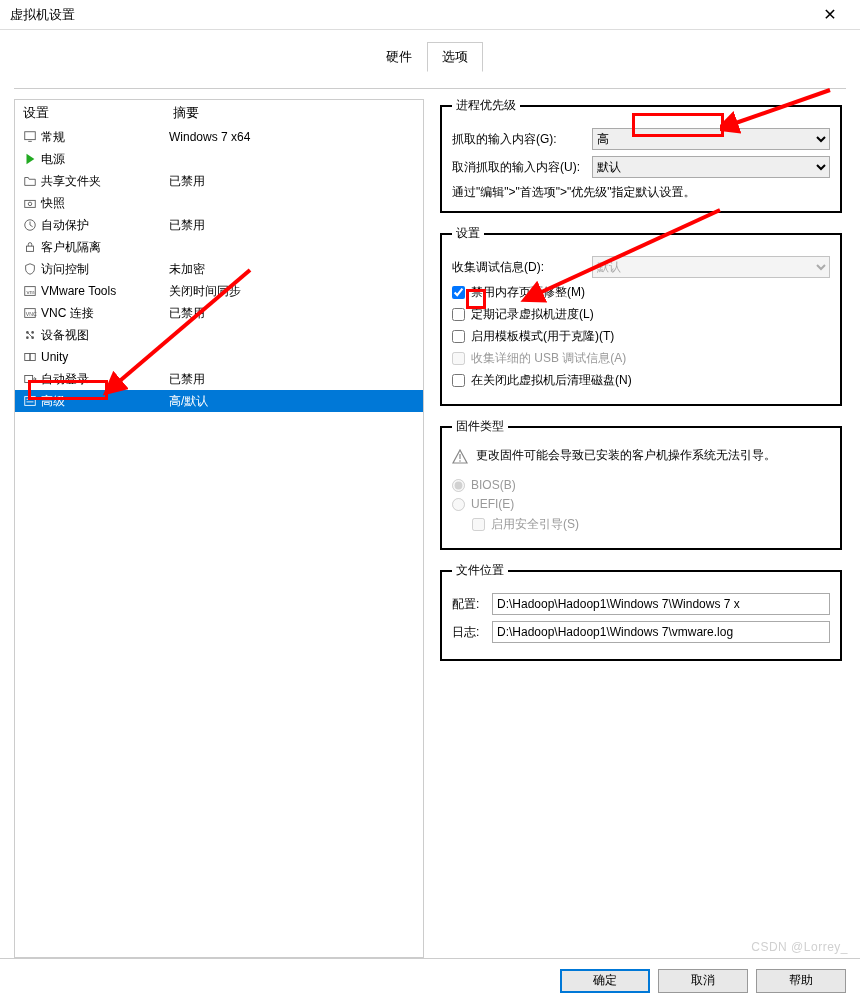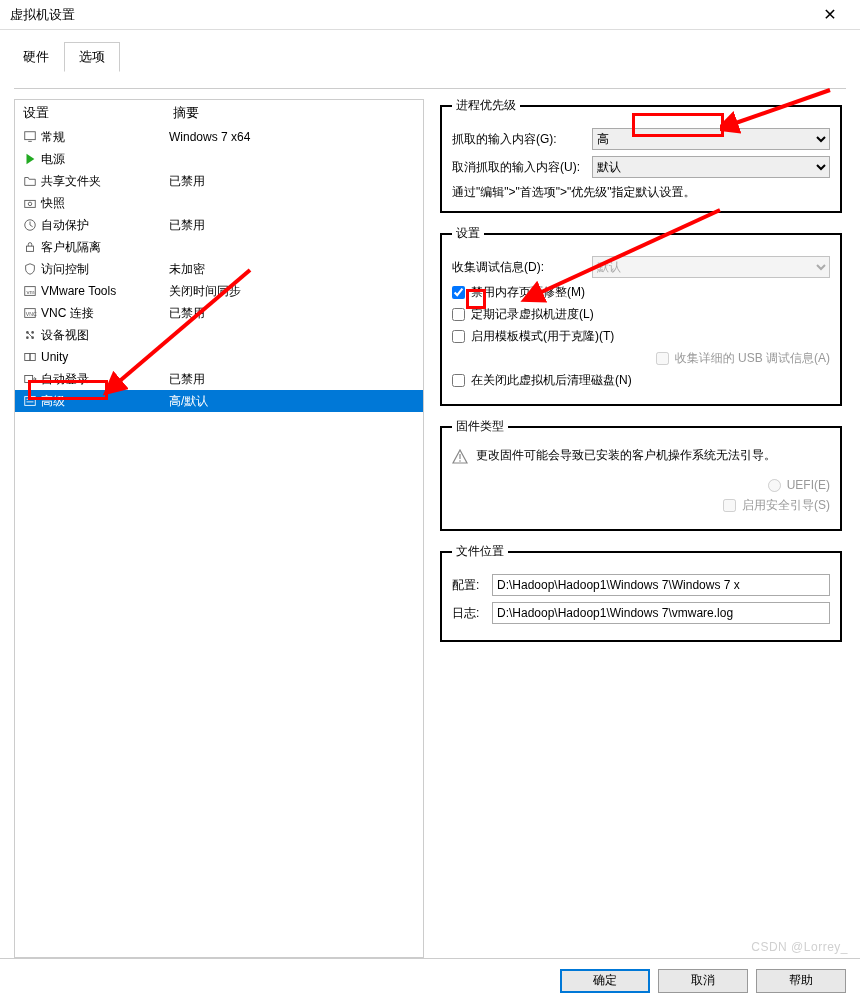--- a/index.html
+++ b/index.html
@@ -17,20 +17,21 @@
   display: flex;
   align-items: center;
   padding: 0 10px;
   border-bottom: 1px solid #ddd;
 }
 .titlebar .title { flex: 1; font-size: 13px; }
 .close-btn { width: 40px; text-align: center; font-size: 16px; cursor: pointer; }
 .tabs {
   display: flex;
   padding: 12px 14px 0 8px;
+  justify-content: center;
 }
 .tab {
   padding: 5px 14px;
   border: 1px solid transparent;
   cursor: pointer;
   font-size: 13px;
 }
 .tab.active {
   border: 1px solid #ccc;
   border-bottom: 1px solid #fff;
@@ -107,21 +108,21 @@
   border: 1px solid #aaa;
 }
 select.disabled { color: #888; background: #f0f0f0; }
 .hint { margin-top: 4px; }
 .cbrow {
   display: flex;
   align-items: center;
   margin: 5px 0;
 }
 .cbrow input[type=checkbox], .cbrow input[type=radio] { margin-right: 6px; }
-.cbrow.disabled { color: #999; justify-content: flex-end; }
+.cbrow.disabled { color: #999; }
 .cbrow.indented { margin-left: 20px; }
 .warn-row { display: flex; align-items: flex-start; margin: 4px 0 10px 0; }
 .warn-icon { width: 18px; margin-right: 6px; margin-top: 2px; }
 input.txt {
   flex: 1;
   height: 22px;
   border: 1px solid #aaa;
   padding: 0 4px;
   font-family: inherit;
   font-size: 12px;
@@ -362,20 +363,24 @@
       <legend>固件类型</legend>
       <div class="warn-row">
         <span class="warn-icon">
           <svg viewBox="0 0 16 16" width="16" height="16">
               <polygon points="8,1 15,14 1,14" fill="none" stroke="#888" stroke-width="1.2"></polygon>
               <line x1="8" y1="5" x2="8" y2="10" stroke="#888" stroke-width="1.2"></line>
               <circle cx="8" cy="12" r="0.8" fill="#888"></circle>
             </svg>
         </span>
         <span>更改固件可能会导致已安装的客户机操作系统无法引导。</span>
+      </div>
+      <div class="cbrow disabled">
+        <input type="radio" name="fw" checked="" disabled="" style="">
+        <span>BIOS(B)</span>
       </div>
       <div class="cbrow disabled">
         <input type="radio" name="fw" disabled="" style="">
         <span>UEFI(E)</span>
       </div>
       <div class="cbrow disabled indented">
         <input type="checkbox" disabled="" style="">
         <span>启用安全引导(S)</span>
       </div>
     </fieldset>

